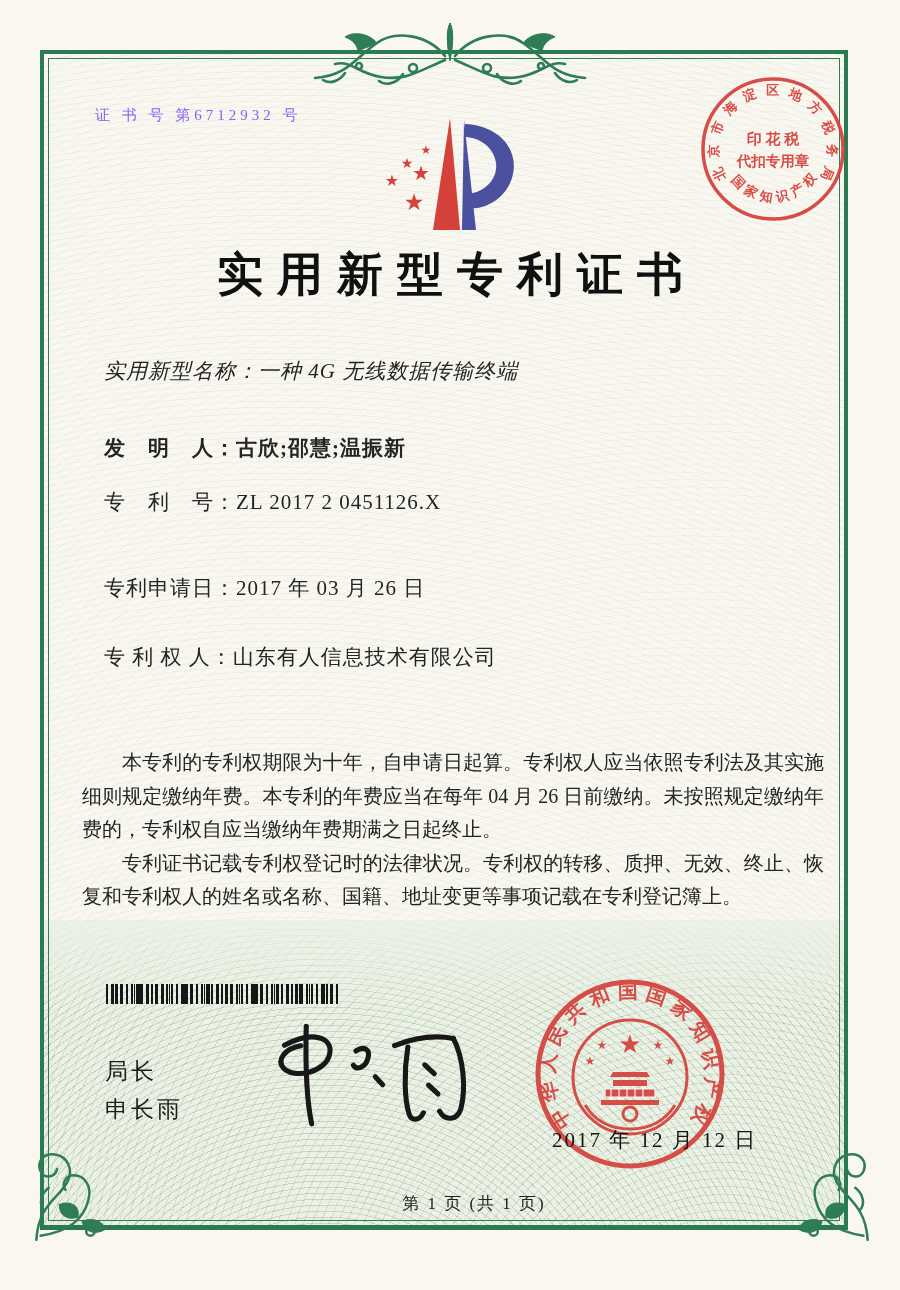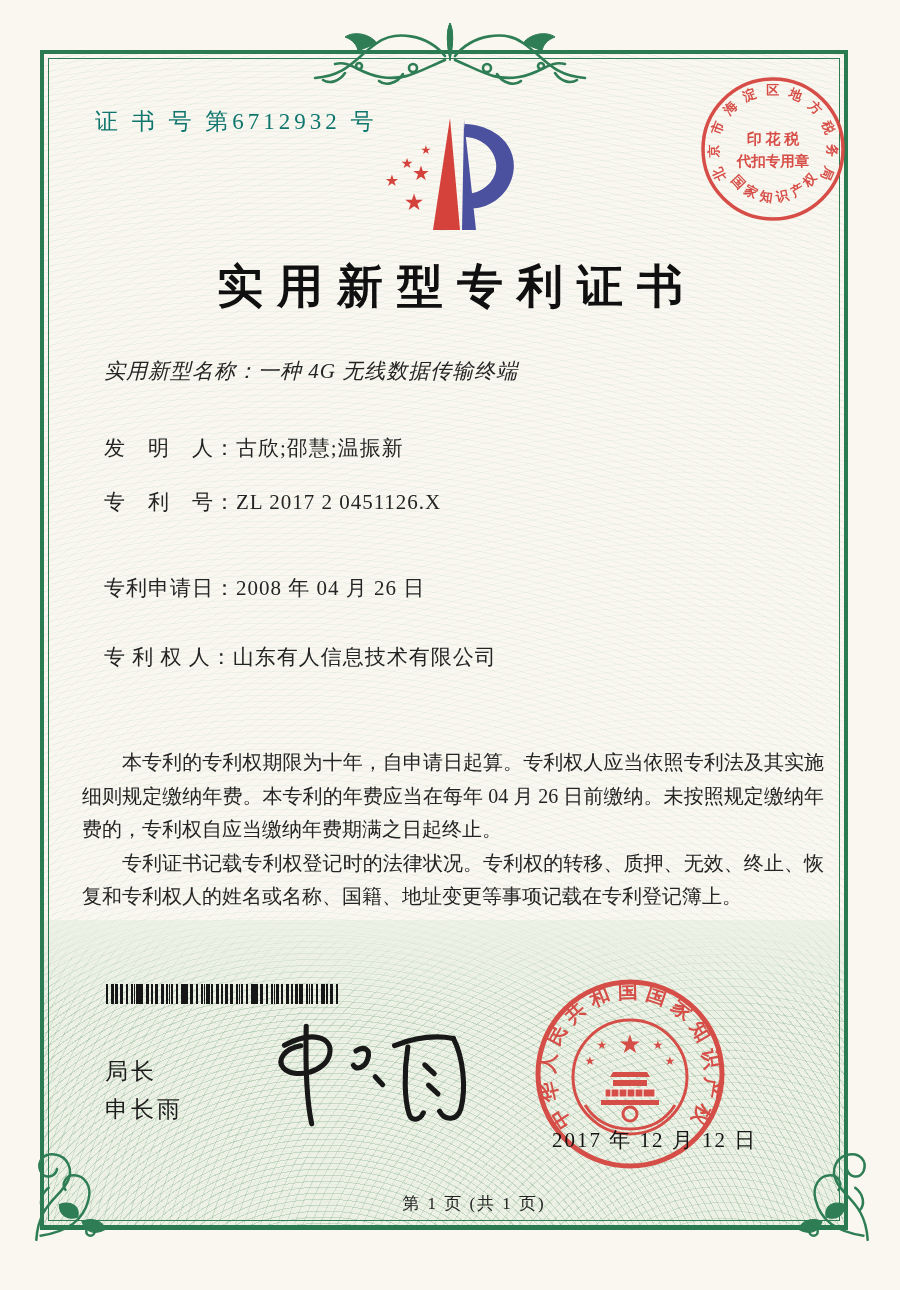--- a/index.html
+++ b/index.html
@@ -20,24 +20,24 @@
   .guilloche-strong{position:absolute;left:44px;top:920px;right:56px;bottom:64px;z-index:0;
        background:
         rgba(222,236,218,.45);
        opacity:.9;}
   .guilloche-strong:before{content:"";position:absolute;inset:0;
        background:
         repeating-radial-gradient(circle at 35% 160%, rgba(95,150,105,.30) 0 1px, transparent 1px 6px),
         repeating-radial-gradient(circle at 85% 150%, rgba(95,150,105,.22) 0 1px, transparent 1px 8px);
        -webkit-mask-image:linear-gradient(180deg,transparent,#000 30%);
        mask-image:linear-gradient(180deg,transparent,#000 30%);}
-  .cert-number{position:absolute;left:95px;top:106px;font-size:23px;letter-spacing:4px;color:#0f766e;z-index:5;}
+  .cert-number{position:absolute;left:95px;top:106px;font-size:15px;letter-spacing:4px;color:#8b5cf6;z-index:5;}
   .logo{position:absolute;left:362px;top:110px;z-index:5;}
   .tax-stamp{position:absolute;left:698px;top:74px;z-index:6;opacity:.93;}
-  .title{position:absolute;left:0;top:256px;width:100%;text-align:center;font-size:46px;font-weight:bold;
+  .title{position:absolute;left:0;top:244px;width:100%;text-align:center;font-size:46px;font-weight:bold;
        letter-spacing:14px;text-indent:14px;color:#101010;z-index:5;}
   .field{position:absolute;left:104px;font-size:21px;letter-spacing:1px;color:#242424;z-index:5;white-space:nowrap;}
   .paras{position:absolute;left:82px;top:746px;width:742px;z-index:5;font-size:20px;line-height:33.5px;
        text-align:justify;color:#242424;}
   .paras p{margin:0;text-indent:2em;}
   .barcode{position:absolute;left:106px;top:984px;width:232px;height:20px;z-index:5;
        background:
         repeating-linear-gradient(90deg,#161616 0 2px,transparent 2px 5px),
         repeating-linear-gradient(90deg,#161616 0 1px,transparent 1px 7px),
         repeating-linear-gradient(90deg,transparent 0 9px,#161616 9px 12px,transparent 12px 23px);}
@@ -125,28 +125,28 @@
     </text>
     <text x="75" y="70" font-size="15" font-weight="bold" text-anchor="middle" class="red">印 花 税</text>
     <text x="75" y="92" font-size="14.5" font-weight="bold" text-anchor="middle" class="red">代扣专用章</text>
   </svg>
 
   <div class="title">实用新型专利证书</div>
 
   <div class="field" style="top:357px;font-style:italic;">
     <span>实用新型名称：</span><span>一种 4G 无线数据传输终端</span>
   </div>
-  <div class="field" style="top:434px;">
+  <div class="field" style="top:434px;font-weight:bold;">
     <span>发　明　人：</span><span>古欣;邵慧;温振新</span>
   </div>
   <div class="field" style="top:488px;text-align:right;">
     <span>专　利　号：</span><span>ZL 2017 2 0451126.X</span>
   </div>
   <div class="field" style="top:574px;">
-    <span>专利申请日：</span><span>2008 年 04 月 26 日</span>
+    <span>专利申请日：</span><span>2017 年 03 月 26 日</span>
   </div>
   <div class="field" style="top:643px;">
     <span>专 利 权 人：</span><span>山东有人信息技术有限公司</span>
   </div>
 
   <div class="paras">
     <p>本专利的专利权期限为十年，自申请日起算。专利权人应当依照专利法及其实施细则规定缴纳年费。本专利的年费应当在每年 04 月 26 日前缴纳。未按照规定缴纳年费的，专利权自应当缴纳年费期满之日起终止。</p>
     <p>专利证书记载专利权登记时的法律状况。专利权的转移、质押、无效、终止、恢复和专利权人的姓名或名称、国籍、地址变更等事项记载在专利登记簿上。</p>
   </div>
 

